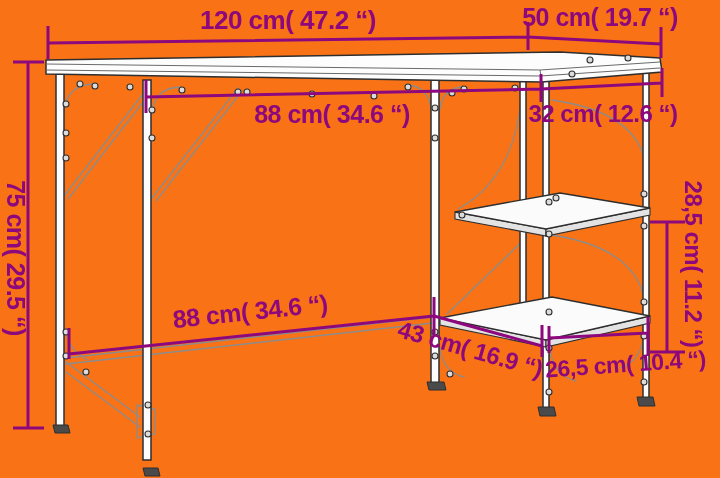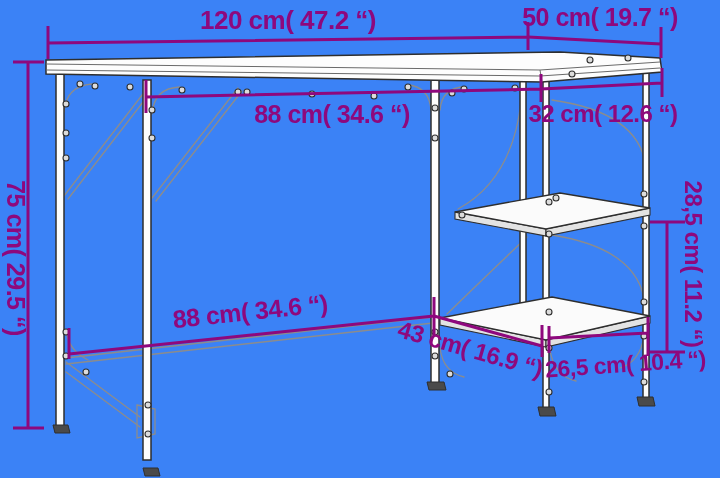--- a/index.html
+++ b/index.html
@@ -1,16 +1,16 @@
 <!DOCTYPE html>
 <html><head>
 <meta charset="utf-8">
 <style>
   html,body{margin:0;padding:0;background:#fff;}
-  .stage{position:relative;width:720px;height:478px;background:#3b82f6;overflow:hidden;
+  .stage{position:relative;width:720px;height:478px;background:#f97316;overflow:hidden;
          font-family:"Liberation Sans",sans-serif;}
   svg{display:block;}
   .dim-line{stroke:#8E087D;stroke-width:3;fill:none;stroke-linecap:butt;}
   .dlabel{font-family:"Liberation Sans",sans-serif;font-weight:700;fill:#8E087D;
           letter-spacing:-0.5px;}
   .fs26{font-size:26px;} .fs25{font-size:25px;} .fs24{font-size:24px;} .fs23{font-size:23px;}
   .thin{stroke:#8c8c8c;stroke-width:1.3;fill:none;stroke-linecap:round;}
   .frame{stroke:#2e2e2e;stroke-width:1.5;fill:#fdfdfd;}
   .crease{stroke:#6a6a6a;stroke-width:1;fill:none;}
   .foot{fill:#4a4a4a;stroke:#2e2e2e;stroke-width:1;}

